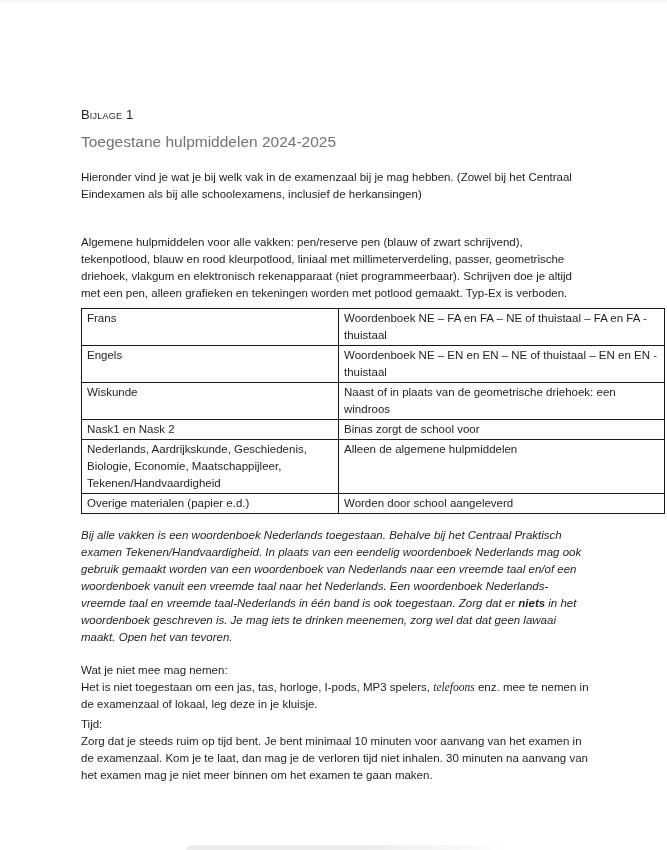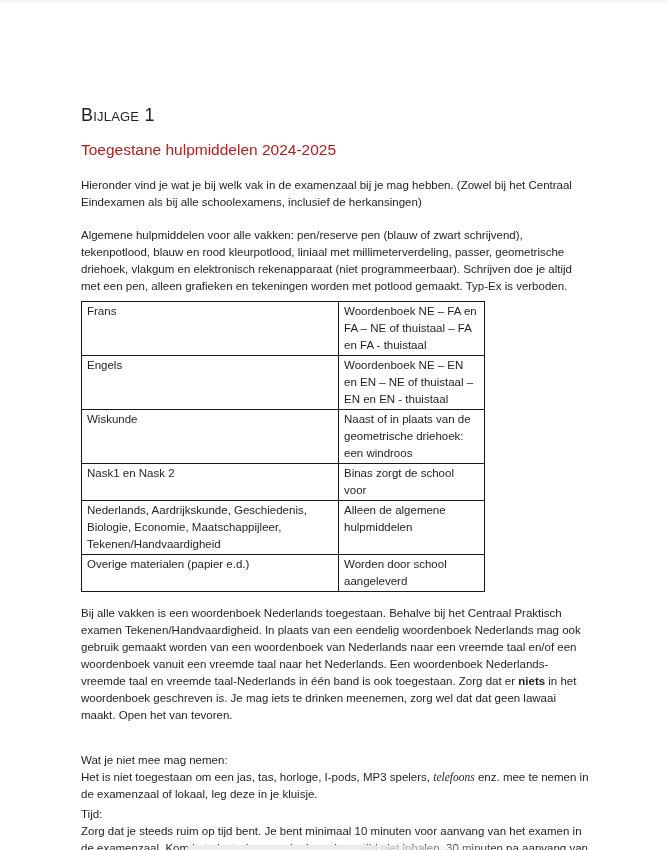--- a/index.html
+++ b/index.html
@@ -14,44 +14,44 @@
   .top-strip{
     position:absolute;top:0;left:0;width:667px;height:3px;
     background:#f5f5f5;
   }
   .content{
     position:absolute;left:81px;top:107px;width:512px;
     font-size:11.5px;line-height:17px;
   }
   .appendix{
     font-variant:small-caps;
-    font-size:18px;line-height:16px;
-    margin:0 0 17px 0;
+    font-size:13px;line-height:16px;
+    margin:0 0 9px 0;
     letter-spacing:0.2px;
   }
   .title{
     font-size:15.5px;font-weight:400;line-height:20px;
-    margin:0 0 17px 0;color:#b91c1c;
+    margin:0 0 17px 0;color:#737373;
   }
   .para{margin:0;}
-  .intro{margin-bottom:16px;}
+  .intro{margin-bottom:31px;}
   .general{margin-bottom:6px;}
   .aids-table{
     border-collapse:collapse;
-    width:404px;table-layout:fixed;
+    width:584px;table-layout:fixed;
     margin:0 0 13px 0;
     font-size:11.5px;line-height:17px;
   }
   .aids-table td{
     border:1px solid #1a1a1a;
     padding:1px 5px 1px 5px;
     vertical-align:top;
   }
   .aids-table td.c1{width:246px;}
-  .dict{margin-bottom:28px;}
+  .dict{margin-bottom:16px;font-style:italic;}
   .notallowed{margin-bottom:3px;}
   .block{display:block;}
   strong{font-weight:700;}
   em{font-style:italic;font-family:Liberation Serif, serif;}
   .bottom-bar{
     position:absolute;left:186px;top:845px;width:318px;height:12px;
     border-radius:6px;
     background:linear-gradient(to right,#ececec 55%,rgba(236,236,236,0.05));
   }
 </style>

